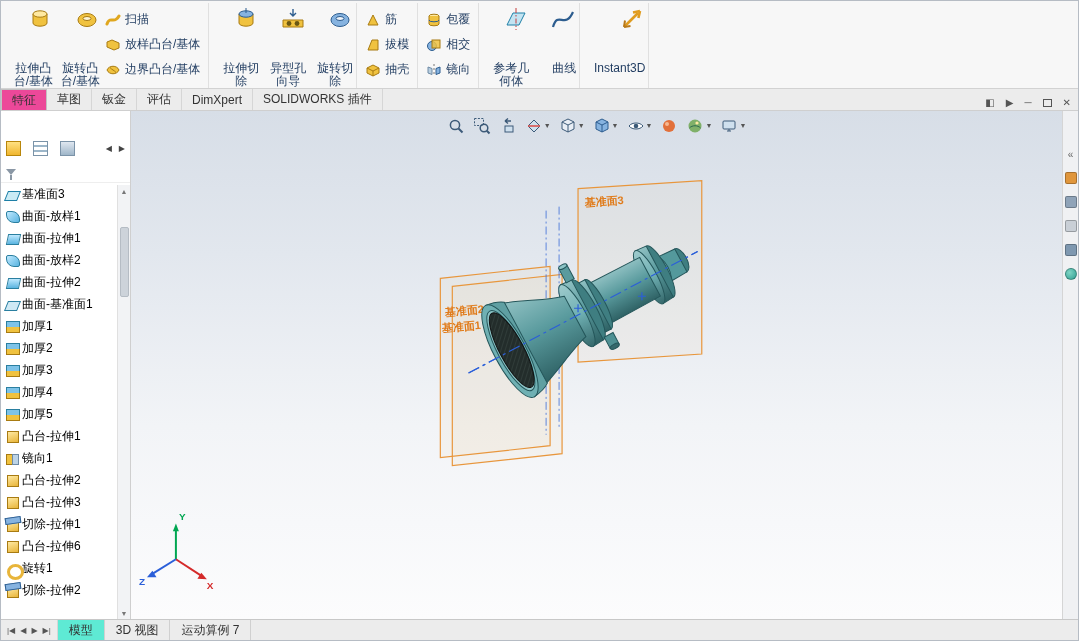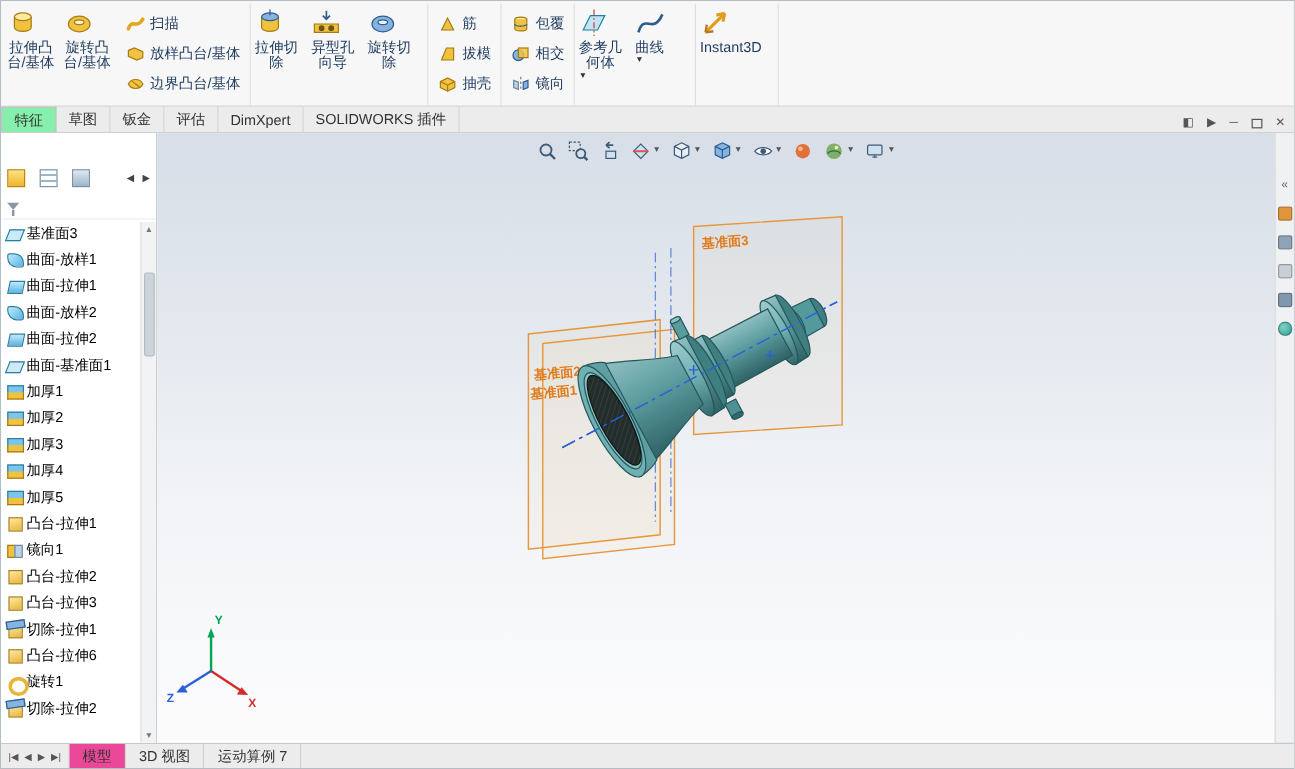--- a/index.html
+++ b/index.html
@@ -3,31 +3,31 @@
 <meta charset="utf-8">
 <style>
 *{box-sizing:border-box;margin:0;padding:0;}
 html,body{width:1079px;height:641px;}
 body{font-family:"Liberation Sans","DejaVu Sans",sans-serif;font-size:12px;color:#1e1e1e;background:#fff;overflow:hidden;}
 #app{position:relative;width:1079px;height:641px;border:1px solid #b6bcc4;display:flex;flex-direction:column;background:#fff;}
 
 
 .ribbon{height:88px;flex:none;display:flex;background:#f7f7f7;border-bottom:1px solid #d2d2d2;padding:2px 0 0 2px;}
 .rgroup{display:flex;align-items:flex-start;border-right:1px solid #e0e0e0;padding:1px 3px;}
-.bigbtn{width:47px;min-height:80px;display:flex;flex-direction:column;align-items:flex-start;padding-top:2px;color:#1e3a5f;cursor:default;}
+.bigbtn{width:47px;min-height:80px;display:flex;flex-direction:column;align-items:flex-end;padding-top:2px;color:#1e3a5f;cursor:default;gap:29px;}
 .bigbtn.wide{width:62px;}
 .bigbtn .lbl{white-space:pre-line;text-align:center;line-height:13px;margin-top:1px;}
 .caret{font-size:7px;color:#333;line-height:8px;margin-top:1px;}
 .smallcol{display:flex;flex-direction:column;padding:3px 2px;}
 .sbtn{height:25px;display:flex;align-items:center;gap:4px;padding:0 3px;color:#1e3a5f;white-space:nowrap;}
 
 
 .tabrow{height:22px;flex:none;display:flex;align-items:flex-end;background:#ececec;border-bottom:1px solid #cfcfcf;}
 .rtab{height:21px;display:flex;align-items:center;padding:0 10px;border-right:1px solid #d6d6d6;color:#333;}
-.rtab.active{background:#86efac;border:1px solid #c2c2c2;border-bottom:none;}
+.rtab.active{background:#ec4899;border:1px solid #c2c2c2;border-bottom:none;}
 .rtab.pressed{background:#dcdcdc;border:1px solid #bdbdbd;border-bottom:none;}
 .tabspacer{flex:1;}
 .winctrls{display:flex;align-items:center;gap:11px;padding-right:7px;color:#555;}
 .winctrl{font-size:10px;line-height:14px;}
 .restore-box{width:9px;height:8px;border:1px solid #555;}
 
 
 .main{flex:1;display:flex;min-height:0;}
 .leftpanel{width:130px;flex:none;background:#fff;border-right:1px solid #cfcfcf;position:relative;display:flex;flex-direction:column;}
 .fm-gap{height:24px;flex:none;}
@@ -81,21 +81,21 @@
 .tp-library{background:#8fa3b8;}
 .tp-explorer{background:#c9cfd6;}
 .tp-palette{background:#7f98b0;}
 .tp-appearance{background:radial-gradient(circle at 35% 35%,#7fd4c4,#2fa093);border-radius:50%;}
 
 
 .bottombar{height:21px;flex:none;background:#ececec;border-top:1px solid #c8c8c8;display:flex;align-items:stretch;}
 .bnav{display:flex;align-items:center;gap:3px;padding:0 5px;color:#555;font-size:8px;border-right:1px solid #d6d6d6;}
 .bnav span{padding:0 1px;}
 .btab{display:flex;align-items:center;padding:0 11px;border-right:1px solid #d0d0d0;color:#333;}
-.btab.active{background:#ec4899;font-family:Liberation Mono, monospace;}
+.btab.active{background:#5eead4;font-family:Liberation Mono, monospace;}
 .bfill{flex:1;}
 </style>
 </head>
 <body>
 
 <div id="app">
 
   <div class="ribbon">
 
     <div class="rgroup">

